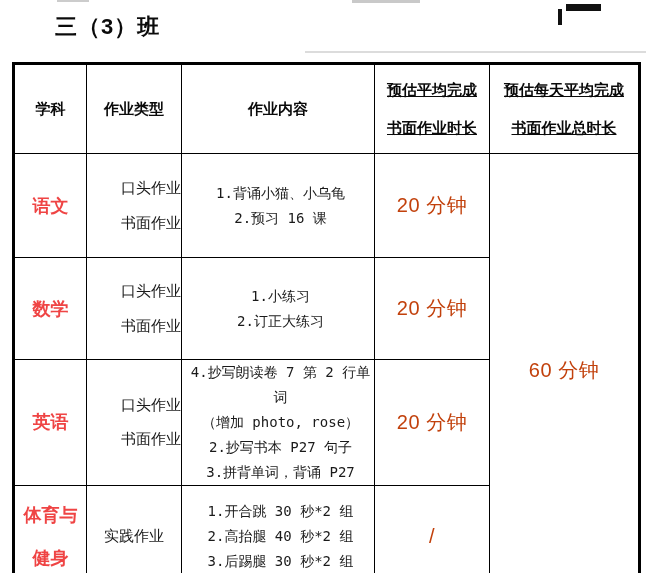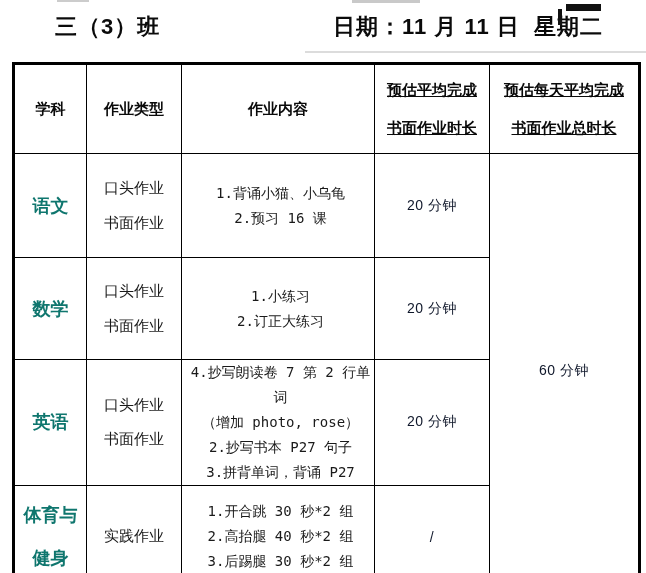--- a/index.html
+++ b/index.html
@@ -78,55 +78,54 @@
   th {
     font-size: 15px;
     font-weight: 700;
     color: #0a0a0a;
   }
   th .hline { line-height: 2.55; text-decoration: underline; }
 
   td.subject-cell {
     font-size: 18px;
     font-weight: 700;
-    color: #0f766e;
+    color: #ef4444;
   }
   td.subject-cell .sline { line-height: 2.35; }
 
   td.type-cell {
     font-size: 15px;
     font-weight: 400;
     color: #1a1a1a;
   }
-  td.type-cell .tline { line-height: 2.3; }
+  td.type-cell .tline { line-height: 2.3; text-align: right; }
 
   td.content-cell {
     font-family: "DejaVu Sans Mono", monospace;
     font-size: 14px;
     font-weight: 400;
     color: #1a1a1a;
     text-align: left;
     padding-left: 8px;
     padding-right: 3px;
   }
   td.content-cell .cline { line-height: 1.78; text-align: center; }
 
   td.time-cell, td.total-cell {
-    font-size: 14px;
+    font-size: 20px;
     font-weight: 400;
-    color: #0f172a;
+    color: #c2410c;
     letter-spacing: 0.5px;
   }
 </style>
 </head>
 <body>
 
 <div class="titlebar">
   <span class="class-name">三（3）班</span>
-  <span class="date-label">日期：11 月 11 日  星期二</span>
 </div>
 
 <div class="artifact a1"></div>
 <div class="artifact a2"></div>
 <div class="artifact gray1"></div>
 <div class="artifact gray2"></div>
 <div class="artifact gray3"></div>
 
 <table class="hw">
   <colgroup>

